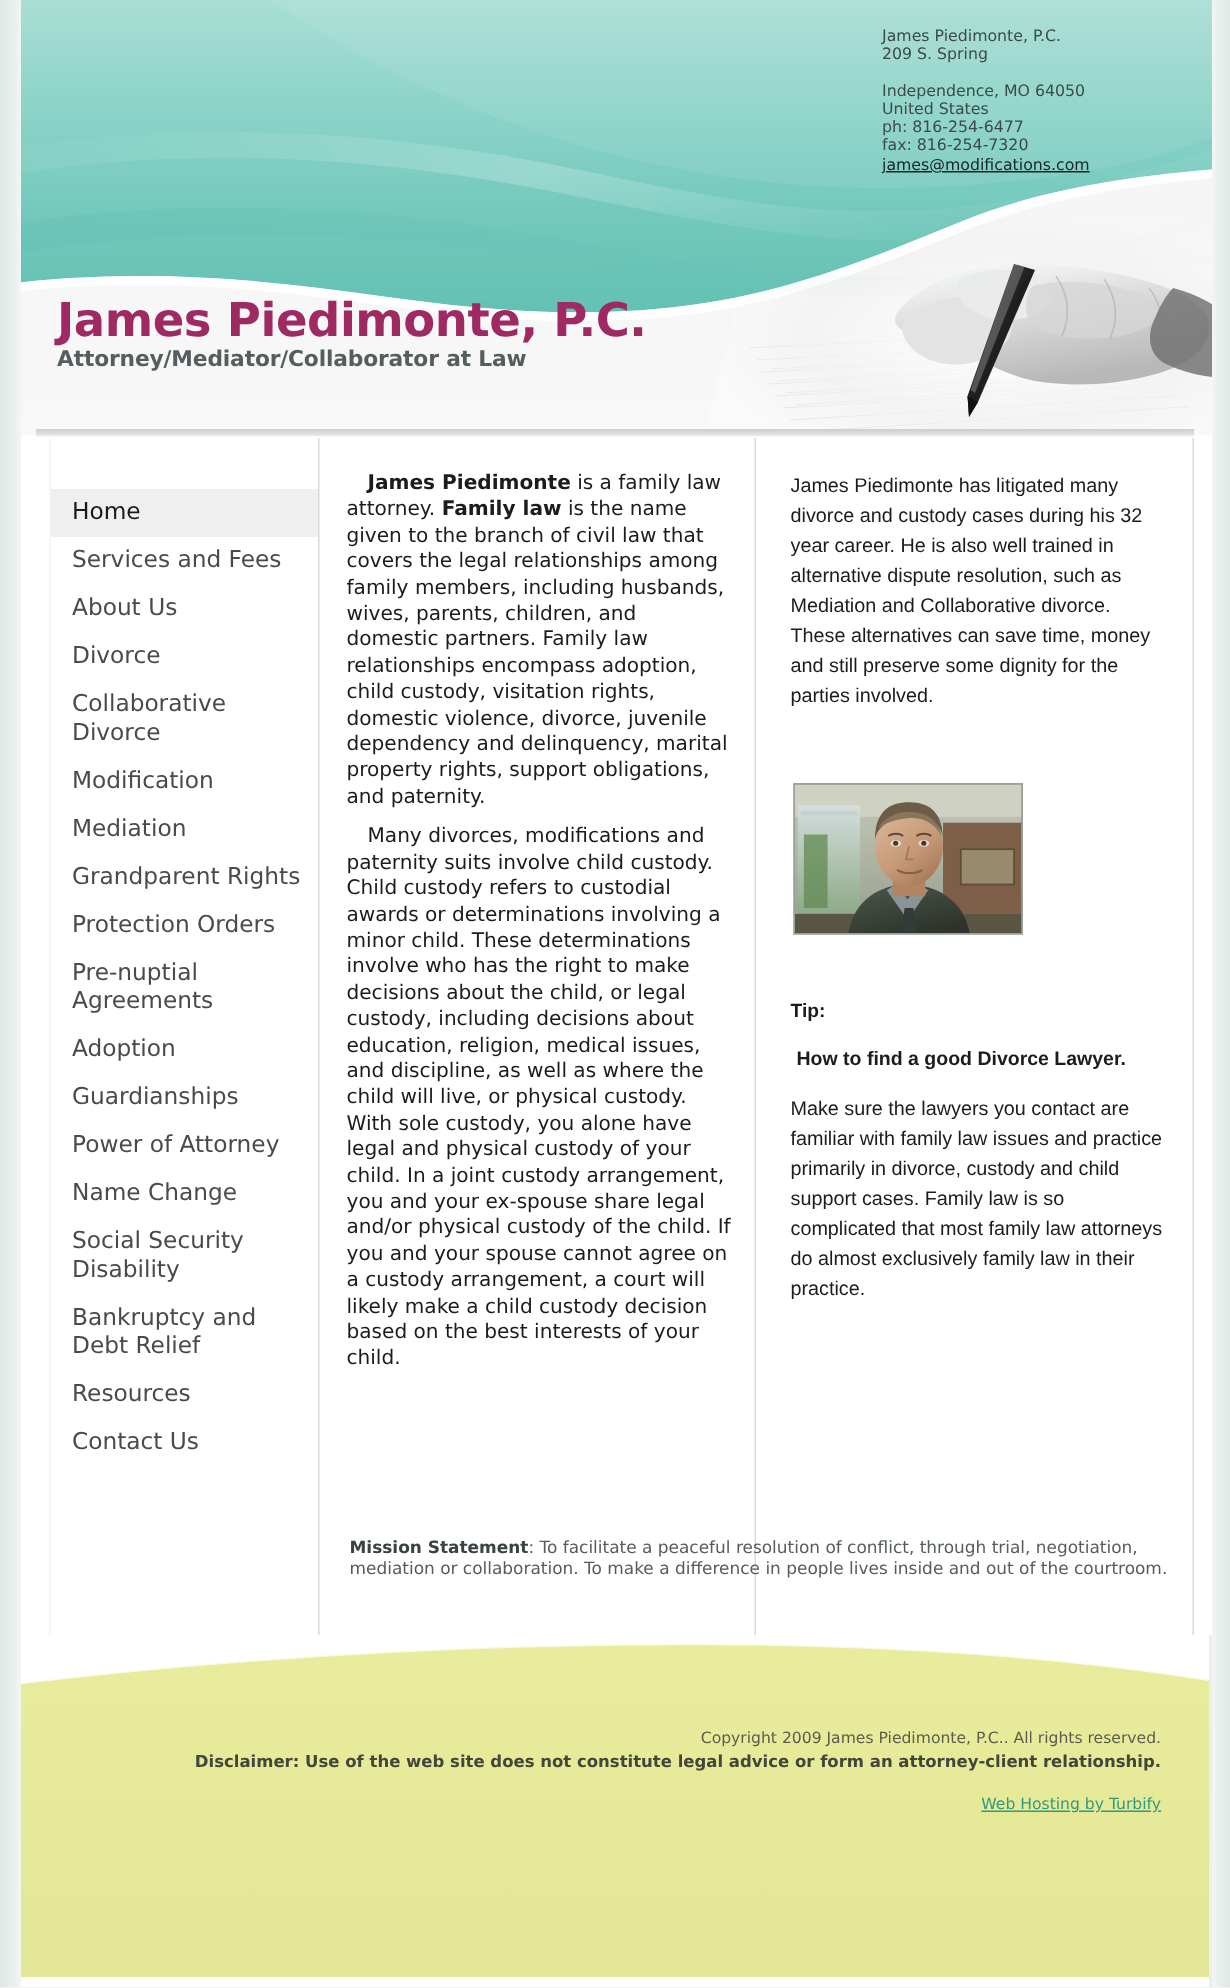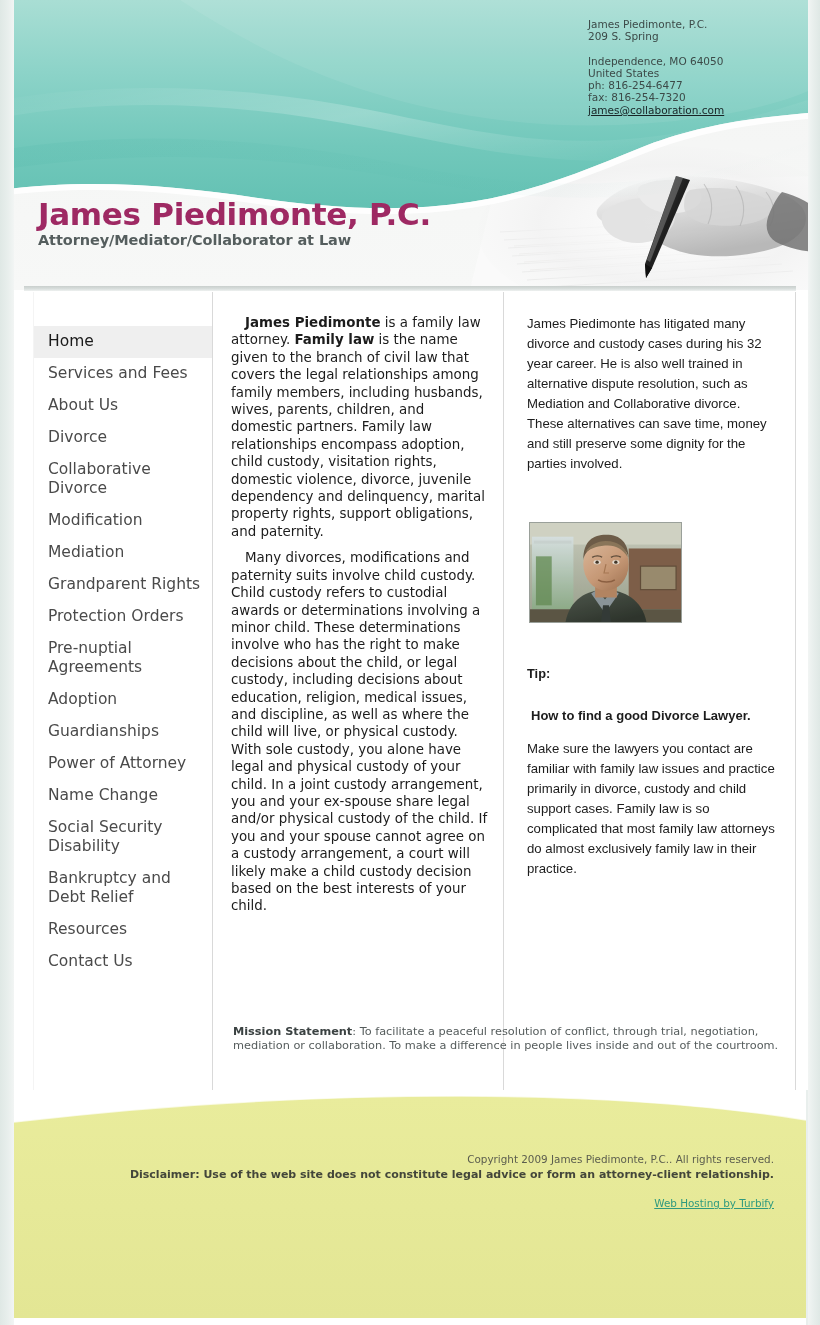--- a/index.html
+++ b/index.html
@@ -197,21 +197,21 @@
   .portrait svg { display:block; width:100%; height:100%; }
 
   .tip-label {
     margin-top: 42px;
     font-weight: bold;
     font-size: 12.8px;
     line-height: 18px;
     color: #1c1c1c;
   }
   .tip-head {
-    margin-top: 24px;
+    margin-top: 14px;
     font-weight: bold;
     font-size: 13px;
     line-height: 18px;
     color: #1c1c1c;
     padding-left: 4px;
   }
   .tip-text {
     margin-top: 14px;
     font-size: 13.2px;
     line-height: 20px;
@@ -408,21 +408,21 @@
     </svg>
 
     <div class="contact-block">
       <div class="contact-line">James Piedimonte, P.C.</div>
       <div class="contact-line">209 S. Spring</div>
       <div class="contact-gap"></div>
       <div class="contact-line">Independence, MO 64050</div>
       <div class="contact-line">United States</div>
       <div class="contact-line">ph: 816-254-6477</div>
       <div class="contact-line">fax: 816-254-7320</div>
-      <div class="contact-line"><span class="contact-email">james@collaboration.com</span></div>
+      <div class="contact-line"><span class="contact-email">james@modifications.com</span></div>
     </div>
 
     <div class="brand-title">James Piedimonte, P.C.</div>
     <div class="brand-sub">Attorney/Mediator/Collaborator at Law</div>
   </div>
 
   <div class="top-rule"></div>
 
   <div class="content-wrap">
 

